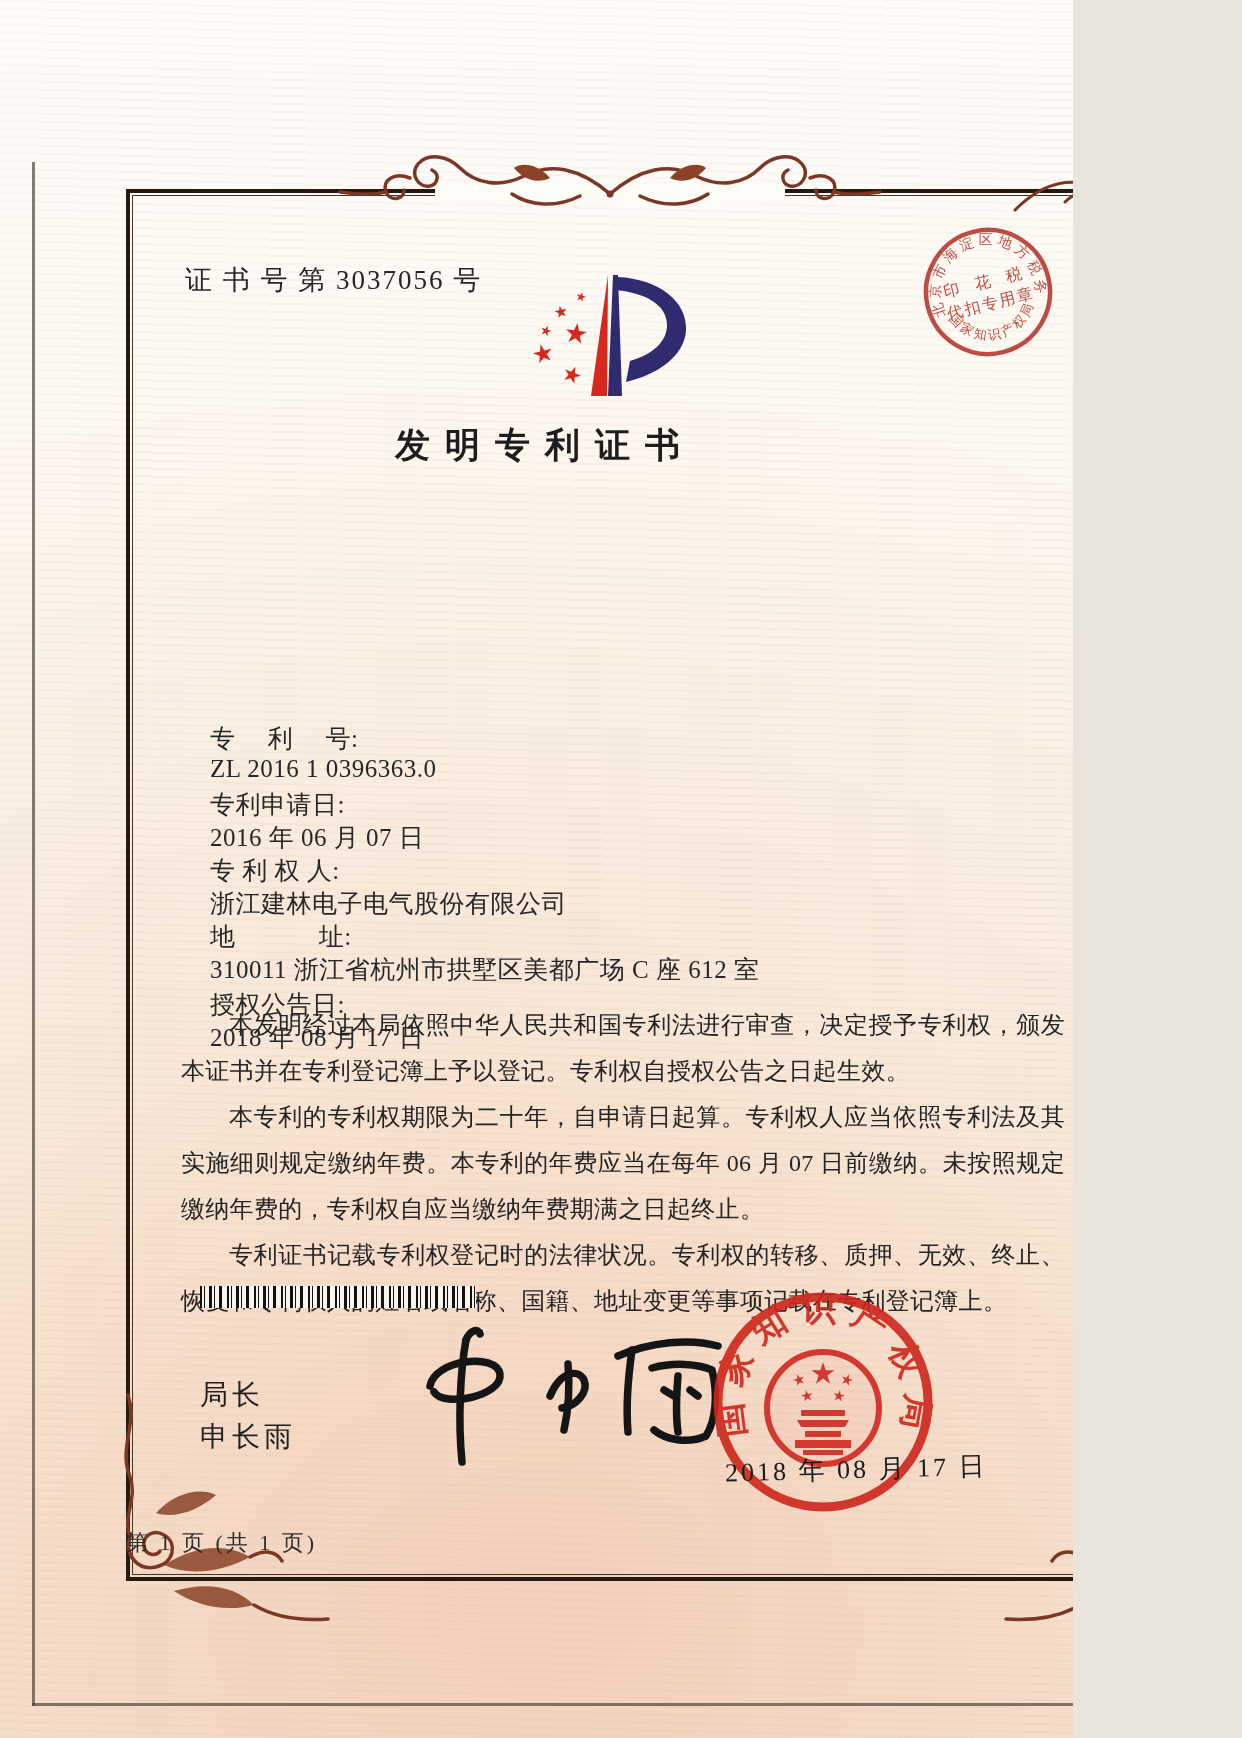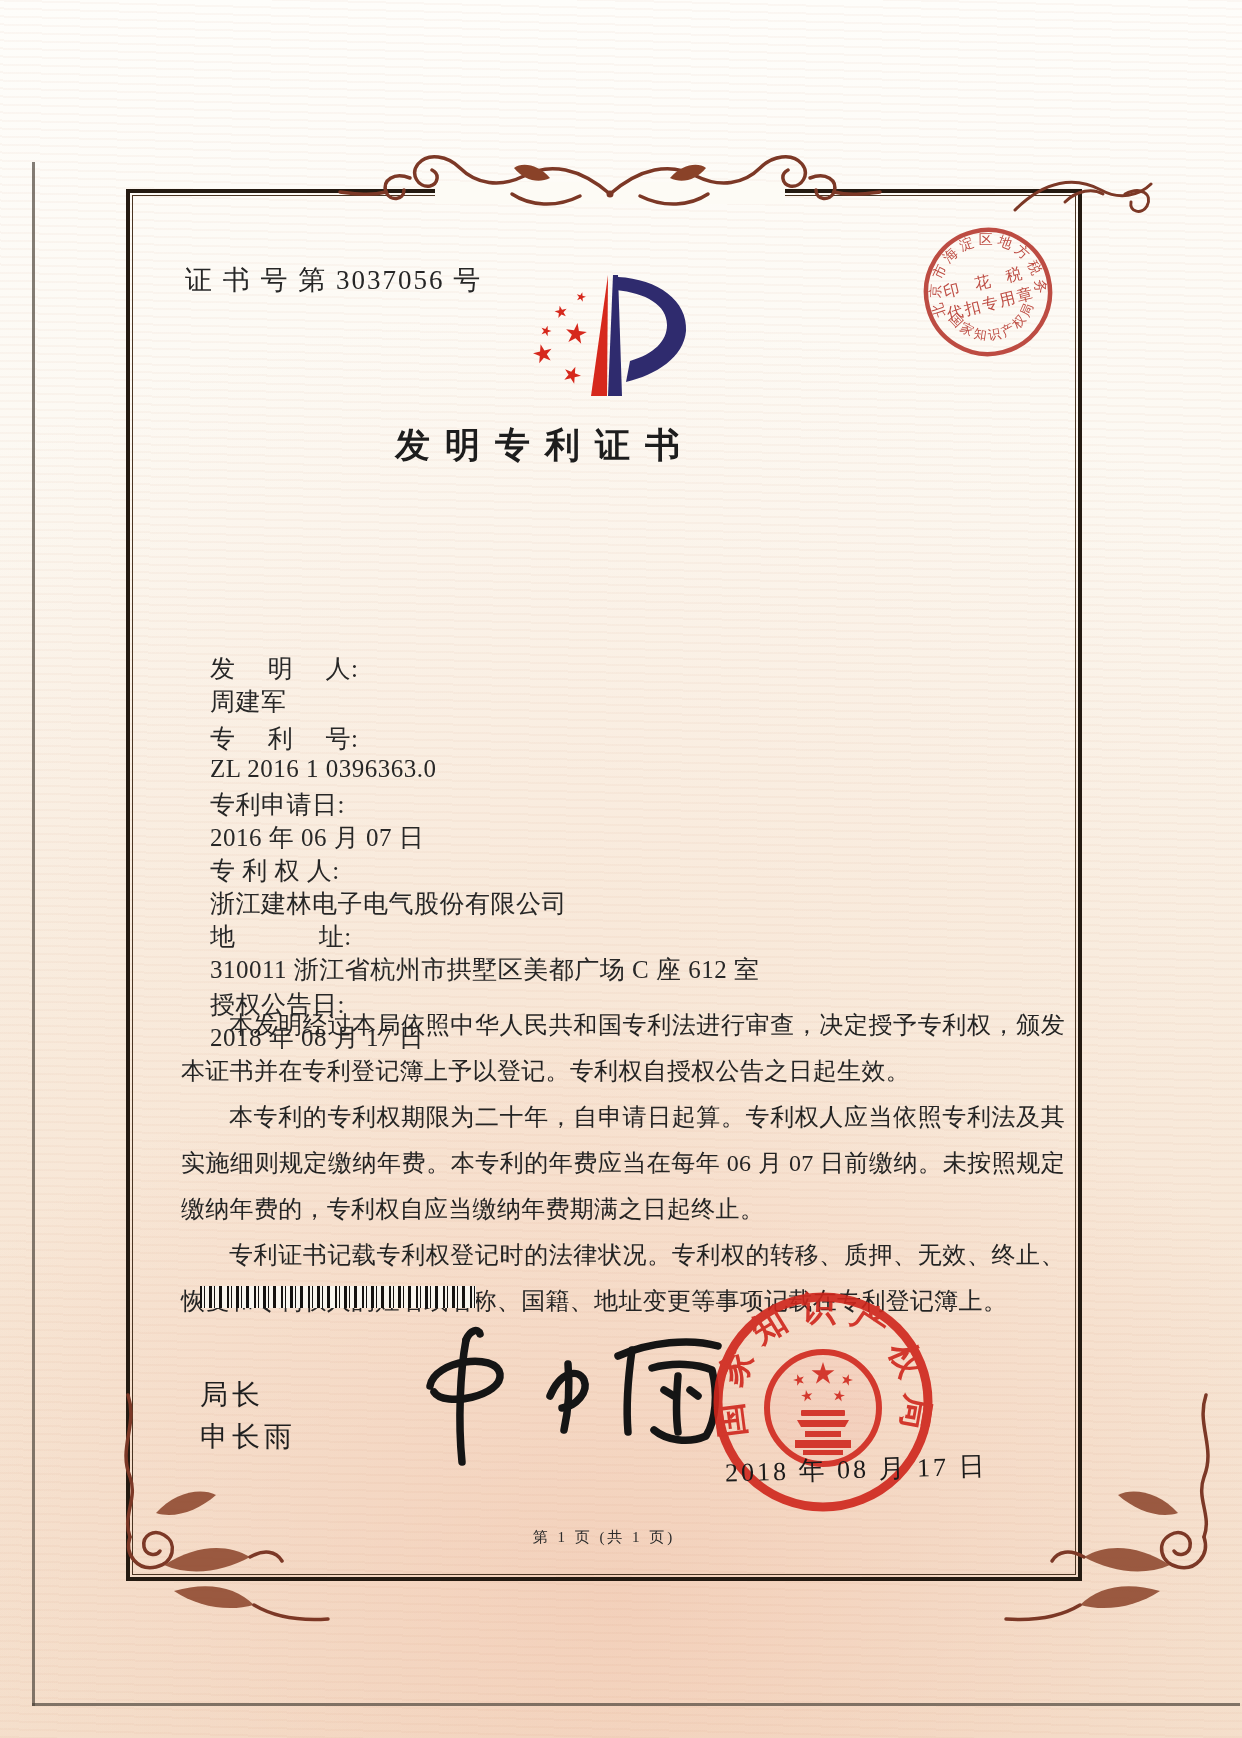--- a/index.html
+++ b/index.html
@@ -1,17 +1,17 @@
 <!DOCTYPE html>
 <html><head>
 <meta charset="utf-8">
 <style>
   html,body{margin:0;padding:0;background:#e9e5dc;}
   .page{
-    position:relative;width:1242px;height:1738px;overflow:hidden;
+    position:relative;width:1073px;height:1738px;overflow:hidden;
     font-family:"Liberation Serif","DejaVu Serif",serif;color:#222;
     background:
       radial-gradient(1200px 900px at 50% 92%, rgba(240,190,165,.50), rgba(240,190,165,0) 65%),
       radial-gradient(1400px 1100px at 45% 62%, rgba(247,219,198,.45), rgba(247,219,198,0) 70%),
       linear-gradient(180deg,#fefdfa 0%,#fcf8f1 30%,#f9f0e4 55%,#f7e8d8 75%,#f5e2cf 100%);
   }
   .page::before{
     content:'';position:absolute;inset:0;pointer-events:none;
     background:repeating-linear-gradient(1.5deg, rgba(196,128,96,.05) 0 2px, rgba(255,255,255,0) 2px 8px);
   }
@@ -30,21 +30,21 @@
   .body-text p{margin:0;text-indent:2em;}
   .barcode{left:200px;top:1286px;width:276px;height:22px;
     background:repeating-linear-gradient(90deg,
       #141210 0 2px,#f8f5ee 2px 4px,#141210 4px 5px,#f8f5ee 5px 9px,
       #141210 9px 12px,#f8f5ee 12px 14px,#141210 14px 15px,#f8f5ee 15px 19px,
       #141210 19px 22px,#f8f5ee 22px 27px);}
   .director-title{left:200px;top:1376px;font-size:28px;color:#1f1f1f;letter-spacing:4px;}
   .director-name{left:200px;top:1418px;font-size:28px;color:#1f1f1f;letter-spacing:4px;text-align:right;}
   .seal-date{left:725px;top:1452px;font-size:26px;letter-spacing:3px;color:#1b1b1b;
     transform:rotate(-1.5deg);white-space:pre;}
-  .footer{left:126px;top:1528px;width:956px;text-align:center;font-size:15px;
+  .footer{left:126px;top:1528px;width:956px;text-align:left;font-size:22px;
     letter-spacing:3px;color:#2b2b2b;white-space:pre;}
   .scan-edge-left{left:32px;top:162px;width:3px;height:1544px;background:#4e463c;opacity:.7;}
   .scan-edge-bottom{left:32px;top:1703px;width:1208px;height:3px;background:#4e463c;opacity:.7;}
   svg{overflow:visible;}
 </style>
 </head>
 <body>
 
 <div class="page">
 
@@ -101,24 +101,20 @@
     <use href="#star" transform="translate(61,42) rotate(15) scale(5)" fill="#d6281c"></use>
     <use href="#star" transform="translate(41,57) rotate(-12) scale(6.5)" fill="#d6281c"></use>
     <use href="#star" transform="translate(26,76) rotate(18) scale(5.5)" fill="#d6281c"></use>
     <use href="#star" transform="translate(56,79) rotate(8) scale(11)" fill="#d6281c"></use>
     <use href="#star" transform="translate(23,99) rotate(-14) scale(10)" fill="#d6281c"></use>
     <use href="#star" transform="translate(52,120) rotate(22) scale(9)" fill="#d6281c"></use>
   </svg>
 
   <div class="abs title">发明专利证书</div>
 
-  <div class="abs field-row" style="top:624px">
-    <span class="field-label">发　 明　 人:</span>
-    <span class="field-value">周建军</span>
-  </div>
   <div class="abs field-row" style="top:694px">
     <span class="field-label">专　 利　 号:</span>
     <span class="field-value">ZL 2016 1 0396363.0</span>
   </div>
   <div class="abs field-row" style="top:760px">
     <span class="field-label">专利申请日:</span>
     <span class="field-value">2016 年 06 月 07 日</span>
   </div>
   <div class="abs field-row" style="top:826px">
     <span class="field-label">专 利 权 人:</span>

